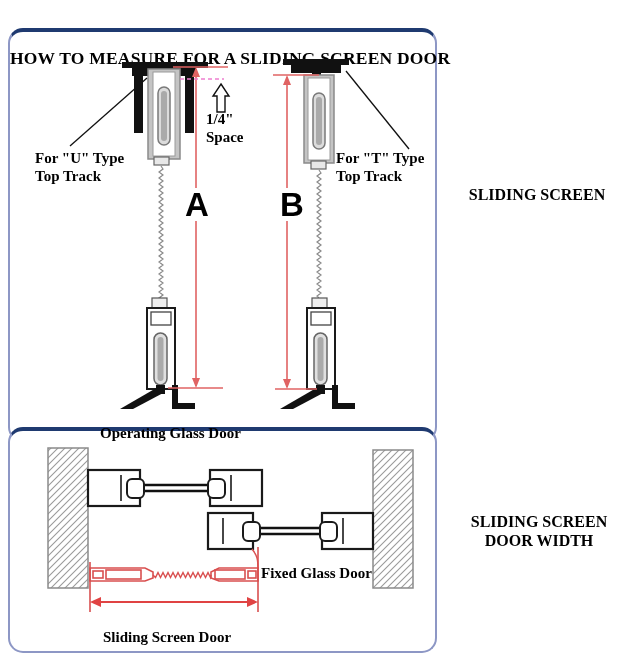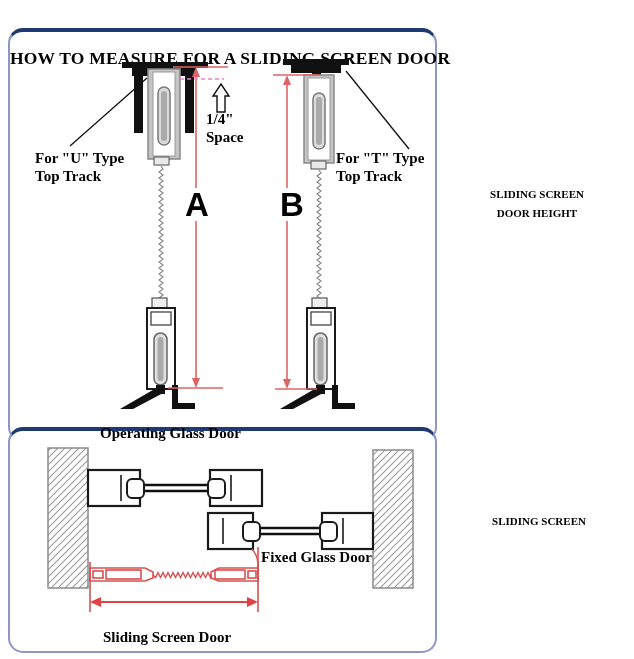--- a/index.html
+++ b/index.html
@@ -20,21 +20,21 @@
   svg.layer{position:absolute;}
   #svg-height{left:8px;top:5px;}
   #svg-width{left:8px;top:428px;}
   .lbl{position:absolute;font-weight:bold;font-size:15px;line-height:18px;white-space:nowrap;}
   .dim{
     position:absolute;font-family:"Liberation Sans",sans-serif;font-weight:bold;
     font-size:33px;line-height:1;background:#fff;padding:0 2px;
   }
   .caption{
     position:absolute;width:164px;text-align:center;font-weight:bold;
-    font-size:11px;line-height:19px;
+    font-size:16px;line-height:19px;
   }
 </style>
 </head>
 <body>
 
 <div class="panel" id="panel-height">
   <div class="panel-title">HOW TO MEASURE FOR A SLIDING SCREEN DOOR</div>
 </div>
 
 <svg id="svg-height" class="layer" width="429" height="413" viewBox="0 0 429 413">
@@ -120,21 +120,20 @@
 </div>
 <div class="lbl" style="left:206px;top:110px;">
   <div>1/4"</div>
   <div>Space</div>
 </div>
 <div class="dim" style="left:183px;top:188px;">A</div>
 <div class="dim" style="left:278px;top:188px;">B</div>
 
 <div class="caption" style="left:455px;top:185px;">
   <div>SLIDING SCREEN</div>
-  <div>DOOR HEIGHT</div>
 </div>
 
 <div class="panel" id="panel-width"></div>
 
 <svg id="svg-width" class="layer" width="429" height="225" viewBox="0 0 429 225">
   <defs>
     <pattern id="hatch" width="7" height="7" patternUnits="userSpaceOnUse">
       <path d="M-1,1 l2,-2 M-1,8 l9,-9 M6,8 l2,-2" stroke="#9a9a9a" stroke-width="1.1" fill="none"></path>
     </pattern>
   </defs>
@@ -178,18 +177,19 @@
     <line x1="82" y1="134" x2="82" y2="184" stroke="#d94f4f" stroke-width="1.6"></line>
     <line x1="250" y1="119" x2="250" y2="184" stroke="#d94f4f" stroke-width="1.6"></line>
     <path d="M244 121 C249 127 250 131 250 141" fill="none" stroke="#d94f4f" stroke-width="1.4"></path>
     <line x1="85" y1="174" x2="247" y2="174" stroke="#e04343" stroke-width="2.2"></line>
     <polygon points="82,174 93,169 93,179" fill="#e04343"></polygon>
     <polygon points="250,174 239,169 239,179" fill="#e04343"></polygon>
   </g>
 </svg>
 
 <div class="lbl" style="left:100px;top:424px;">Operating Glass Door</div>
-<div class="lbl" style="left:261px;top:548px;">Fixed Glass Door</div>
+<div class="lbl" style="left:261px;top:564px;">Fixed Glass Door</div>
 <div class="lbl" style="left:103px;top:628px;">Sliding Screen Door</div>
 
 <div class="caption" style="left:457px;top:512px;">
   <div>SLIDING SCREEN</div>
+  <div>DOOR WIDTH</div>
 </div>
 
 </body></html>

